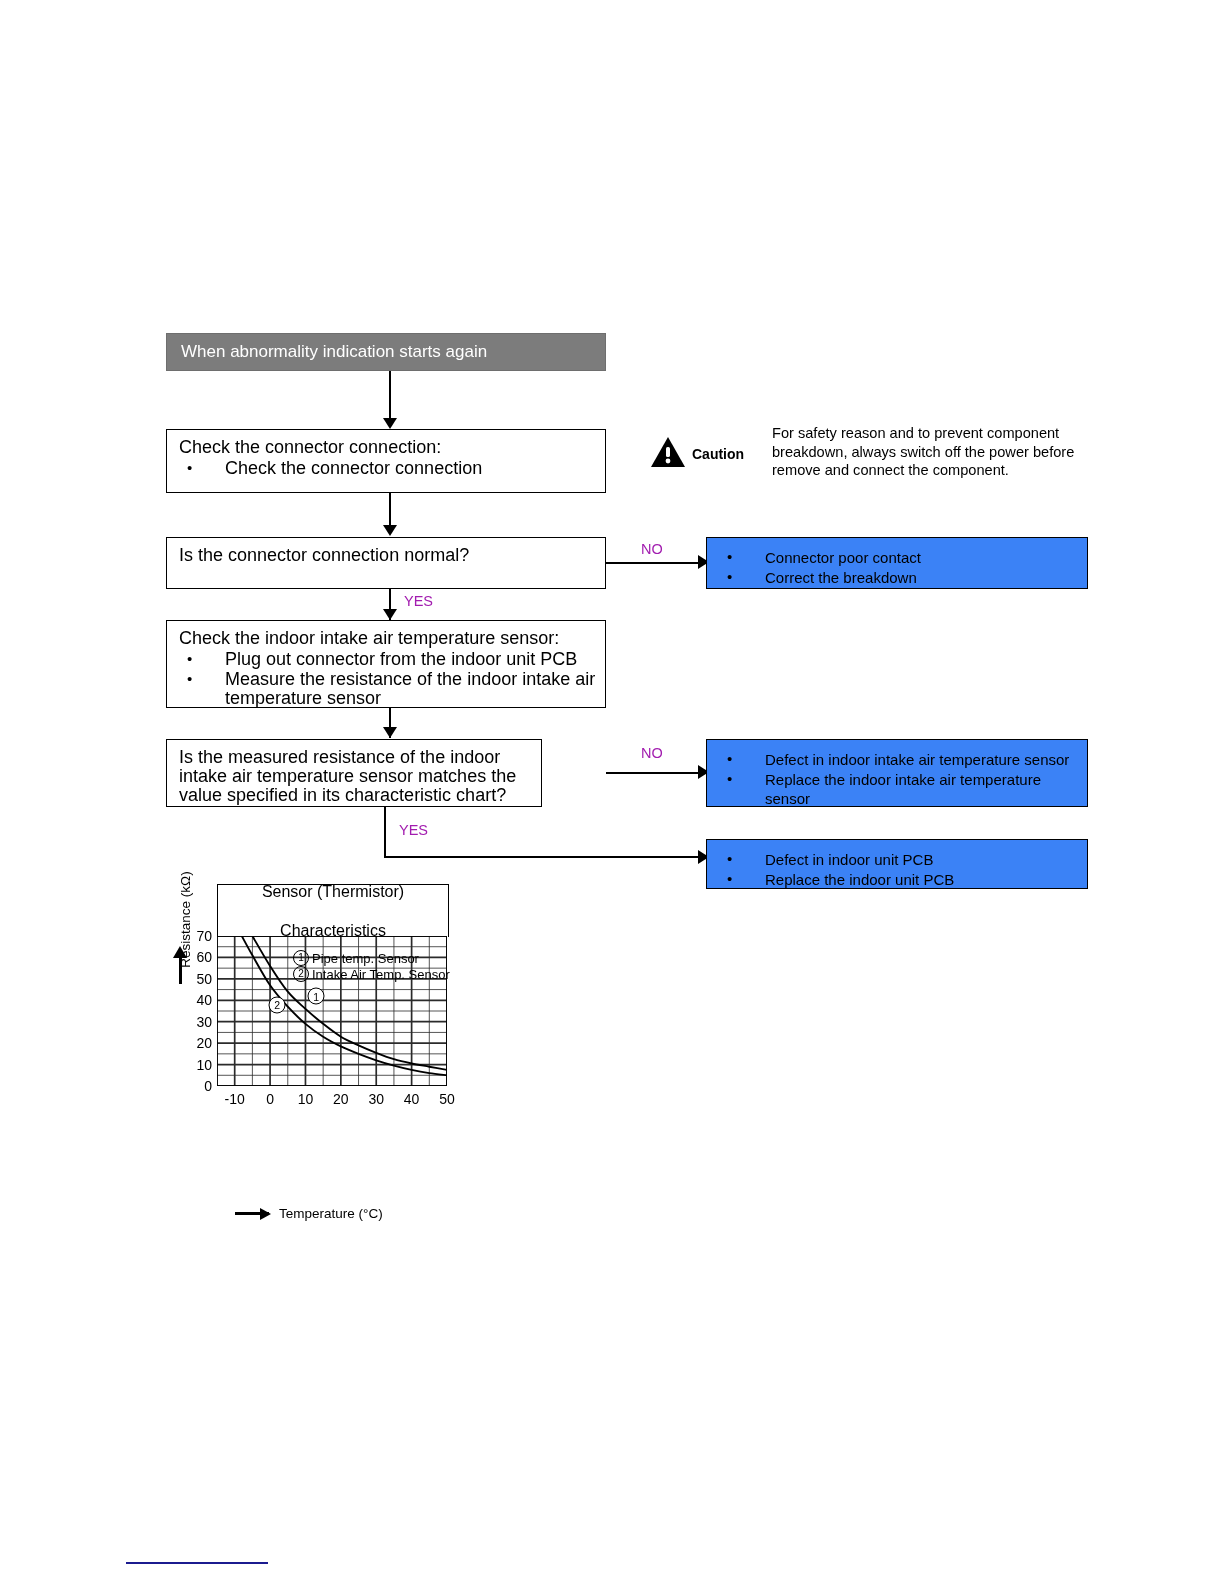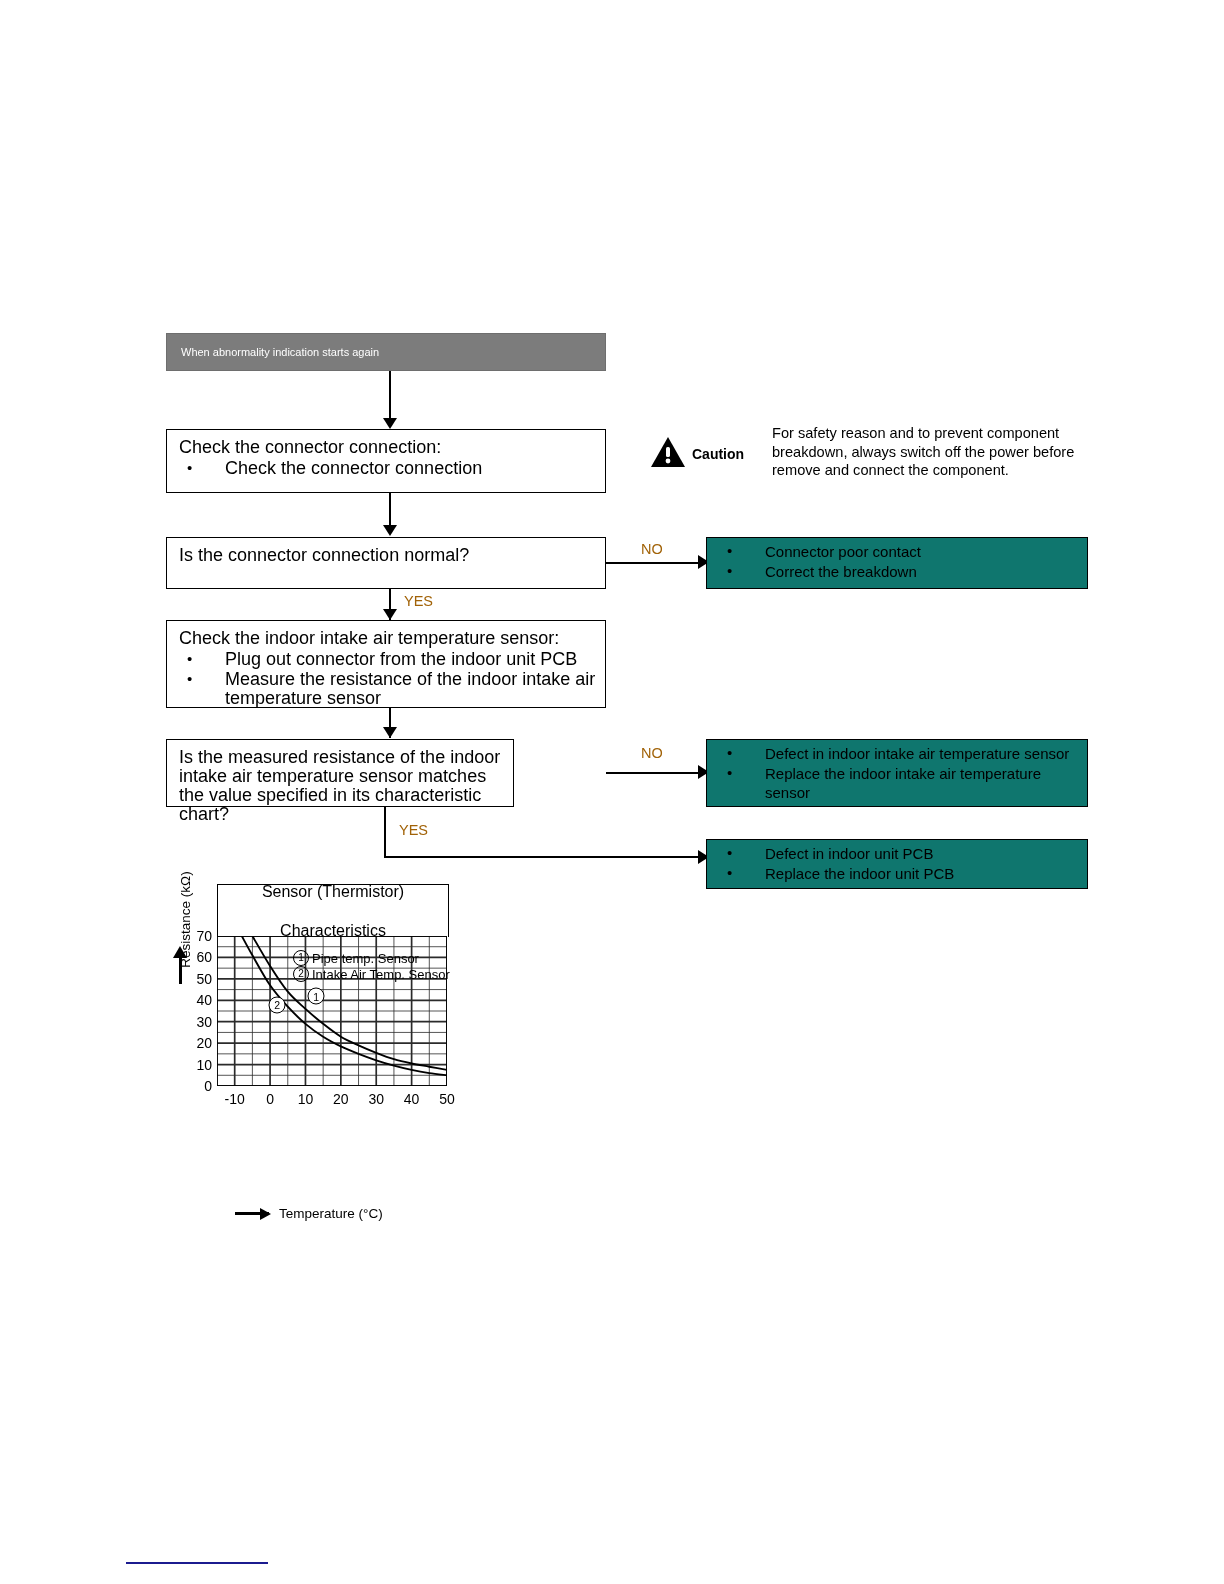--- a/index.html
+++ b/index.html
@@ -17,36 +17,36 @@
   }
 
   
   .abs { position: absolute; box-sizing: border-box; }
 
   .header-bar {
     left: 166px; top: 333px; width: 440px; height: 38px;
     background: #7c7c7c;
     border: 1px solid #6e6e6e;
     color: #ffffff;
-    font-size: 11px;
+    font-size: 17px;
     display: flex; align-items: center;
     padding-left: 14px;
   }
 
   .proc-box {
     border: 1.6px solid #000;
     background: #ffffff;
     padding: 8px 0 8px 12px;
     font-size: 18px;
     line-height: 19px;
   }
   .result-box {
     border: 1.6px solid #000;
-    background: #0f766e;
-    padding: 3px 0 9px 12px;
+    background: #3b82f6;
+    padding: 9px 0 9px 12px;
     font-size: 15px;
     line-height: 19px;
   }
 
   .box-title { margin: 0 0 2px 0; }
 
   ul.bullets {
     list-style: none;
     margin: 0; padding: 0;
   }
@@ -73,21 +73,21 @@
     border-top: 11px solid #000;
   }
   .arrow-right {
     width: 0; height: 0;
     border-top: 7px solid transparent;
     border-bottom: 7px solid transparent;
     border-left: 11px solid #000;
   }
   .edge-label {
     font-size: 14.5px;
-    color: #a16207;
+    color: #a21caf;
   }
 
   
   .caution-wrap { left: 650px; top: 424px; width: 440px; }
   .caution-icon-row {
     position: absolute; left: 0px; top: 12px;
     display: flex; align-items: center; gap: 6px;
   }
   .caution-word { font-size: 14px; font-weight: bold; }
   .caution-text {
@@ -246,21 +246,21 @@
   <div class="box-title">Check the indoor intake air temperature sensor:</div>
   <ul class="bullets">
     <li>Plug out connector from the indoor unit PCB</li>
     <li style="max-width:380px;">Measure the resistance of the indoor intake air temperature sensor</li>
   </ul>
 </div>
 
 <div class="abs vline" style="left:389px; top:708px; height:30px;"></div>
 <div class="abs arrow-down" style="left:383px; top:727px;"></div>
 
-<div class="abs proc-box" style="left:166px; top:739px; width:348px; height:68px;">
+<div class="abs proc-box" style="left:166px; top:739px; width:376px; height:68px;">
   <span style="display:block; max-width:415px;">Is the measured resistance of the indoor intake air temperature sensor matches the value specified in its characteristic chart?</span>
 </div>
 
 <div class="abs hline" style="left:606px; top:772px; width:98px;"></div>
 <div class="abs arrow-right" style="left:698px; top:765px;"></div>
 <div class="abs edge-label" style="left:641px; top:745px;">NO</div>
 
 <div class="abs result-box" style="left:706px; top:739px; width:382px; height:68px;">
   <ul class="bullets">
     <li>Defect in indoor intake air temperature sensor</li>

